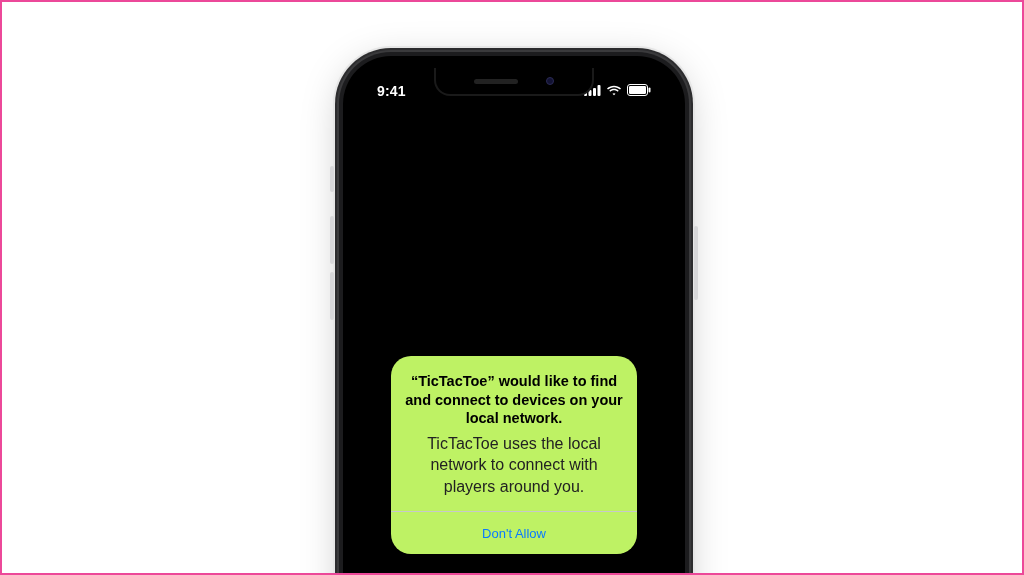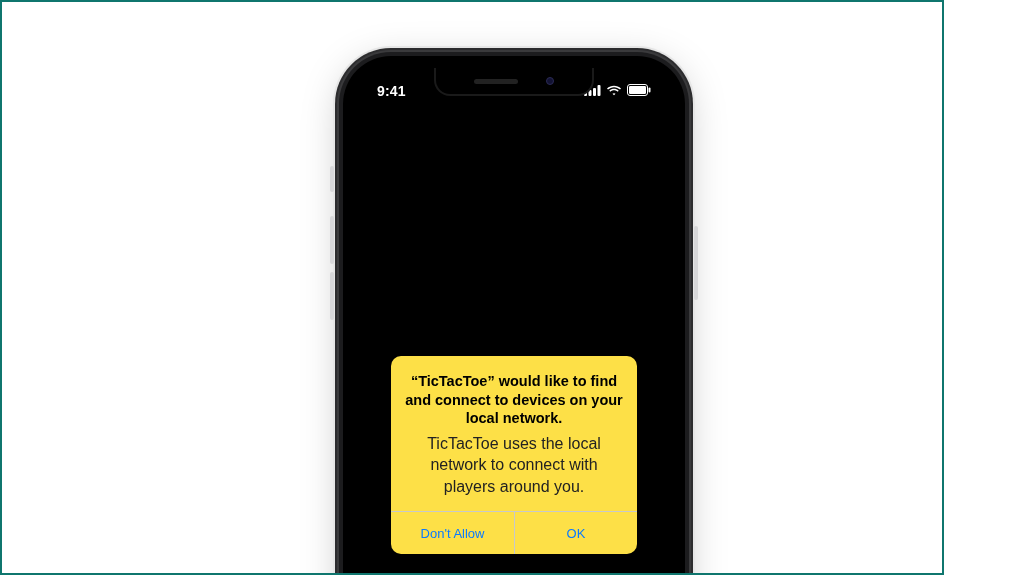--- a/index.html
+++ b/index.html
@@ -1,22 +1,22 @@
 <!DOCTYPE html>
 <html><head>
   <meta charset="utf-8">
   <style>
     * { box-sizing: border-box; margin: 0; padding: 0; }
     body { font-family: -apple-system, 'Helvetica Neue', Arial, sans-serif; }
 
     .canvas {
-      width: 944px;
+      width: 1024px;
       height: 575px;
       background: #ffffff;
-      border: 2px solid #0f766e;
+      border: 2px solid #ec4899;
       position: relative;
       overflow: hidden;
     }
 
     
     .phone {
       position: absolute;
       left: 341px;
       top: 54px;
       width: 342px;
@@ -75,22 +75,22 @@
     }
     .sb-time { font-size: 14px; font-weight: 600; letter-spacing: 0.2px; }
     .sb-right { display: flex; align-items: center; gap: 5px; }
 
     
     .alert {
       position: absolute;
       left: 50%; transform: translateX(-50%);
       top: 288px;
       width: 246px;
-      background: #fde047;
-      border-radius: 10px;
+      background: #bef264;
+      border-radius: 20px;
       overflow: hidden;
       color: #000;
       box-shadow: 0 6px 30px rgba(0,0,0,0.5);
     }
     .alert-body { padding: 16px 14px 14px; text-align: center; }
     .alert-title { font-size: 14.5px; font-weight: 700; line-height: 1.28; margin-bottom: 5px; letter-spacing: 0; }
     .alert-msg { font-size: 16px; line-height: 1.35; color: #222; padding: 0 4px; }
     .alert-actions { display: flex; border-top: 1px solid #c7c8cc; }
     .alert-btn {
       flex: 1 1 50%;
@@ -147,18 +147,17 @@
         <div class="camera"></div>
       </div>
 
       <div class="alert">
         <div class="alert-body">
           <div class="alert-title">“TicTacToe” would like to find and connect to devices on your local network.</div>
           <div class="alert-msg">TicTacToe uses the local network to connect with players around you.</div>
         </div>
         <div class="alert-actions">
           <button class="alert-btn">Don't Allow</button>
-          <button class="alert-btn">OK</button>
         </div>
       </div>
     </div>
   </div>
 </div>
 
 </body></html>

